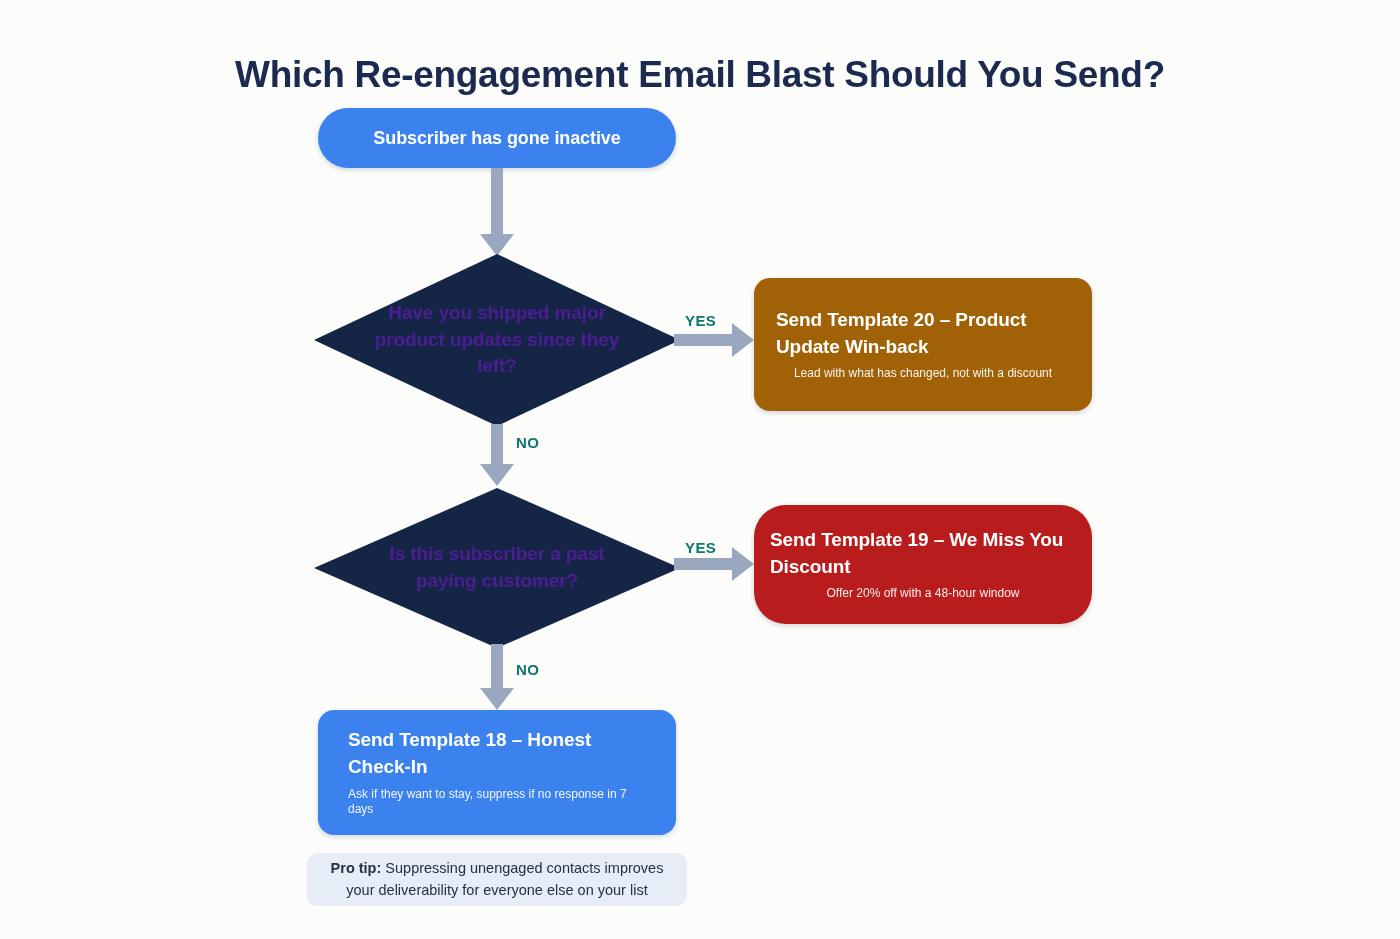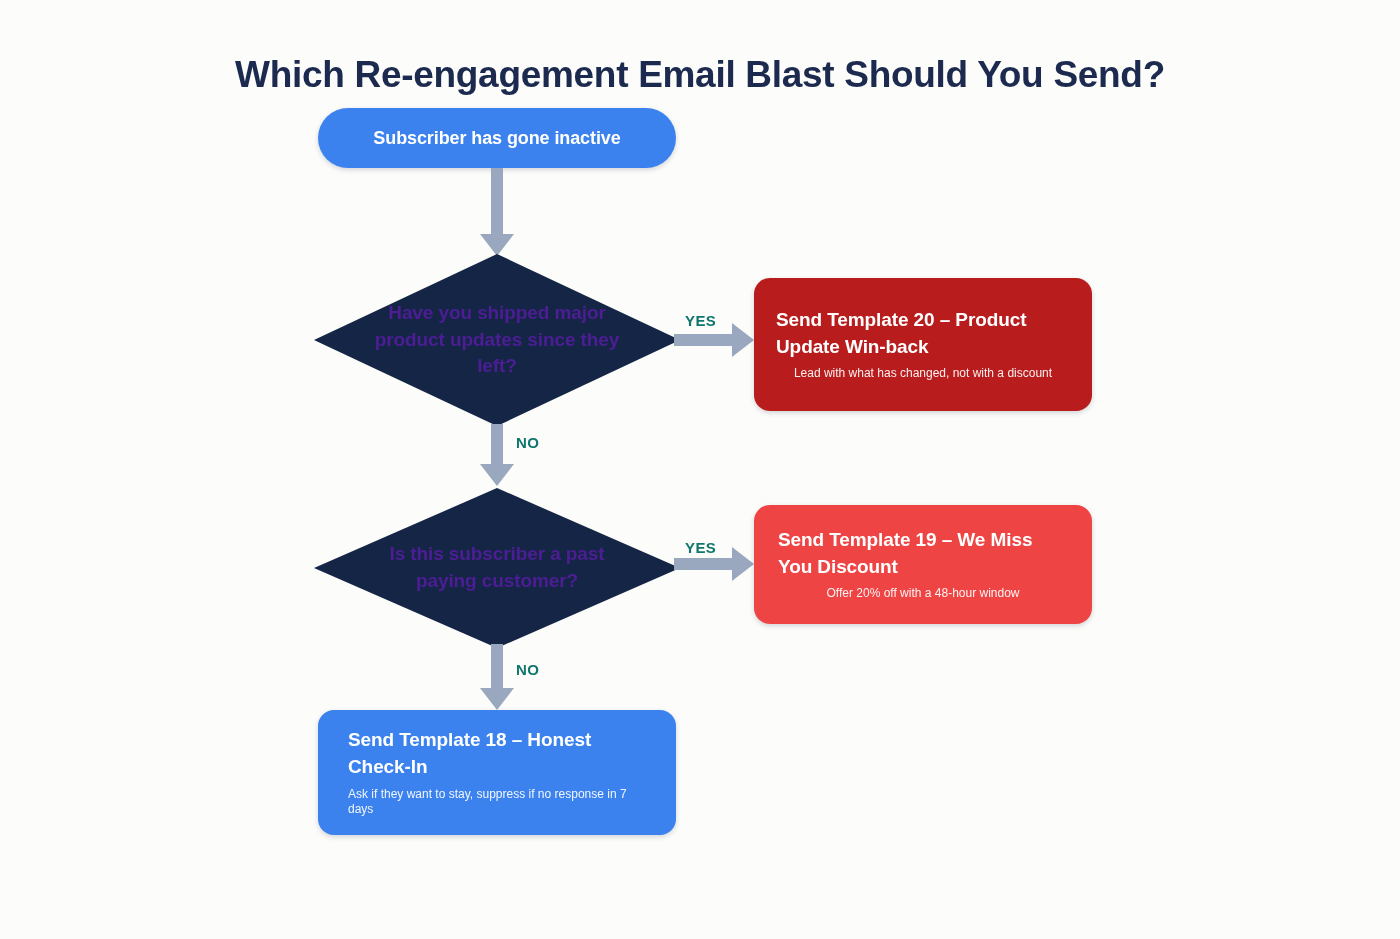--- a/index.html
+++ b/index.html
@@ -182,21 +182,21 @@
     <div class="shape"></div>
     <div class="dtext">Have you shipped major product updates since they left?</div>
   </div>
 
   <div class="arrow-h" style="left:674px; top:323px; width:80px;">
     <div class="shaft" style="width:58px;"></div>
     <div class="head" style="left:58px;"></div>
   </div>
   <div class="edge-label" style="left:685px; top:312px;">YES</div>
 
-  <div class="node rbox" style="left:754px; top:278px; width:338px; height:133px; background:#b91c1c; padding:0 22px;">
+  <div class="node rbox" style="left:754px; top:278px; width:338px; height:133px; background:#a16207; padding:0 22px;">
     <div class="node-title">Send Template 20 – Product Update Win-back</div>
     <div class="node-sub">Lead with what has changed, not with a discount</div>
   </div>
 
   <div class="arrow-v" style="left:480px; top:424px; height:62px;">
     <div class="shaft" style="height:40px;"></div>
     <div class="head" style="top:40px;"></div>
   </div>
   <div class="edge-label" style="left:516px; top:434px;">NO</div>
 
@@ -204,30 +204,35 @@
     <div class="shape"></div>
     <div class="dtext">Is this subscriber a past paying customer?</div>
   </div>
 
   <div class="arrow-h" style="left:674px; top:547px; width:80px;">
     <div class="shaft" style="width:58px;"></div>
     <div class="head" style="left:58px;"></div>
   </div>
   <div class="edge-label" style="left:685px; top:539px;">YES</div>
 
-  <div class="node rbox" style="left:754px; top:505px; width:338px; height:119px; background:#ef4444; padding:0 24px;">
+  <div class="node rbox" style="left:754px; top:505px; width:338px; height:119px; background:#b91c1c; padding:0 16px;border-radius:32px;">
     <div class="node-title">Send Template 19 – We Miss You Discount</div>
     <div class="node-sub">Offer 20% off with a 48-hour window</div>
   </div>
 
   <div class="arrow-v" style="left:480px; top:644px; height:66px;">
     <div class="shaft" style="height:44px;"></div>
     <div class="head" style="top:44px;"></div>
   </div>
   <div class="edge-label" style="left:516px; top:661px;">NO</div>
 
   <div class="node rbox" style="left:318px; top:710px; width:358px; height:125px; background:#3b82ef; padding:0 30px;">
     <div class="node-title">Send Template 18 – Honest Check-In</div>
     <div class="node-sub">Ask if they want to stay, suppress if no response in 7 days</div>
   </div>
 
+  <div class="tip" style="left:307px; top:853px; width:380px; height:53px;">
+    <div>
+      <b>Pro tip:</b><span> Suppressing unengaged contacts improves your deliverability for everyone else on your list</span>
+    </div>
+  </div>
 
 </div>
 
 </body></html>

